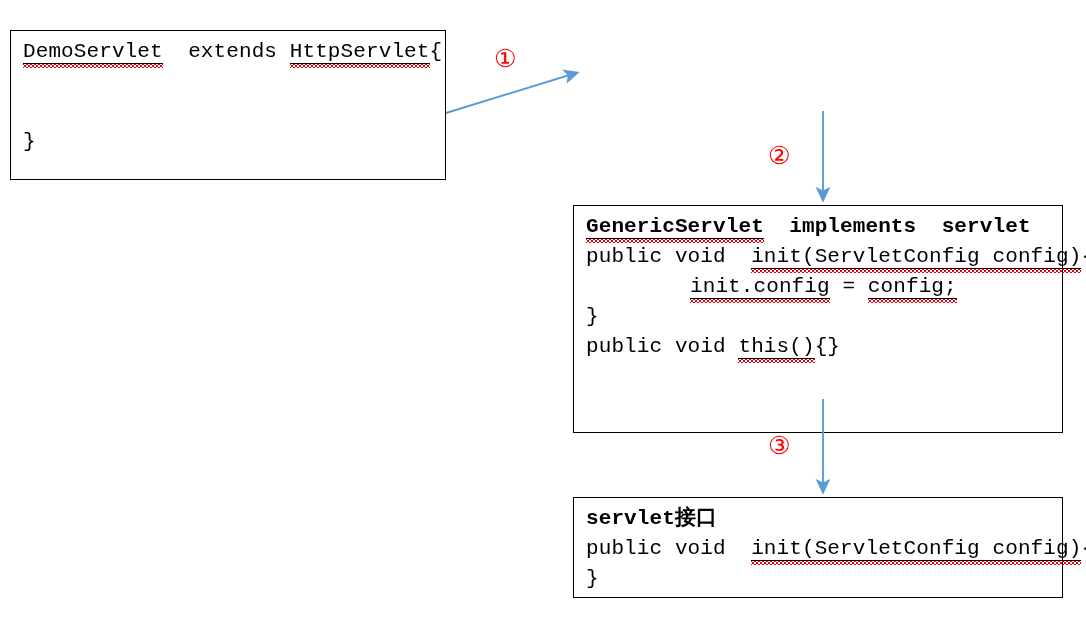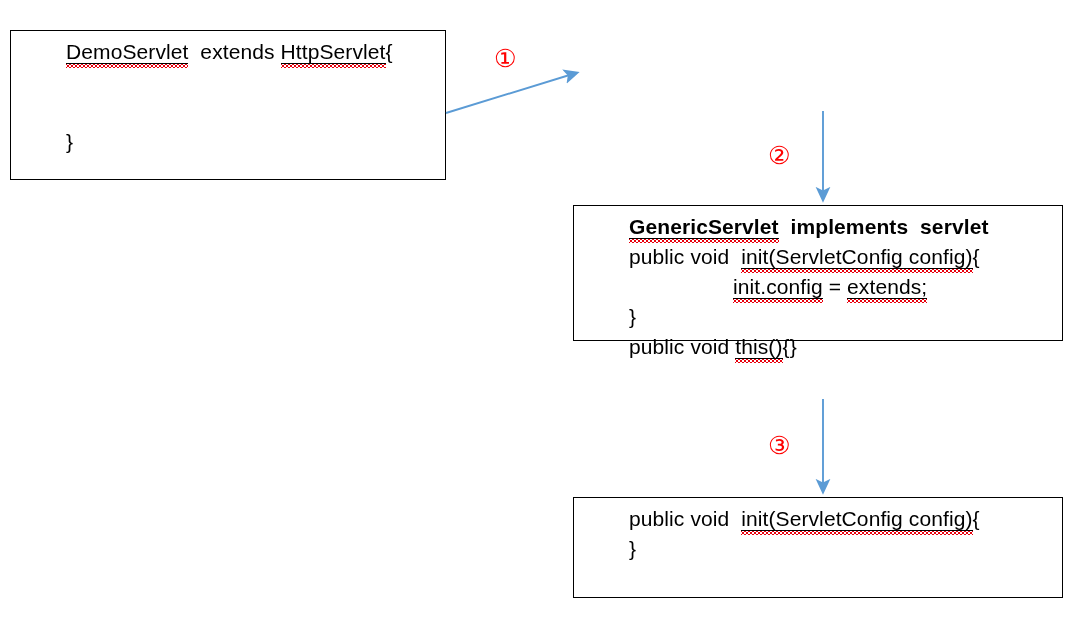--- a/index.html
+++ b/index.html
@@ -22,27 +22,26 @@
 
   
   .box {
     position: absolute;
     box-sizing: border-box;
     border: 1.6px solid #000000;
     background: #ffffff;
     padding: 6px 12px 6px 12px;
   }
   .code-line {
-    font-family: Liberation Sans, sans-serif;
+    font-family: Liberation Mono, monospace;
     font-size: 21px;
     line-height: 30px;
     white-space: pre;
     color: #000000;
     letter-spacing: 0.1px;
-    margin-left: 43px;
   }
   .code-line.bold {
     font-weight: bold;
   }
   .code-line.indent {
     padding-left: 104px;
   }
 
   
   .u {
@@ -90,29 +89,30 @@
 <div class="canvas">
 
   <div class="box" id="box-demo-servlet" style="left:10px; top:30px; width:436px; height:150px;">
       <div class="code-line"><span class="u">DemoServlet</span><span>  extends </span><span class="u">HttpServlet</span><span>{</span></div>
       <div class="code-line"><span> </span></div>
       <div class="code-line"><span> </span></div>
       <div class="code-line"><span>}</span></div>
     </div>
 
 
-  <div class="box" id="box-generic-servlet" style="left:573px; top:205px; width:490px; height:136px;">
+  <div class="box" id="box-generic-servlet" style="left:573px; top:205px; width:490px; height:228px;">
       <div class="code-line bold"><span class="u">GenericServlet</span><span>  implements  servlet</span></div>
       <div class="code-line"><span>public void  </span><span class="u">init(ServletConfig config)</span><span>{</span></div>
-      <div class="code-line indent"><span class="u">init.config</span><span> = </span><span class="u">extends;</span></div>
+      <div class="code-line indent"><span class="u">init.config</span><span> = </span><span class="u">config;</span></div>
       <div class="code-line"><span>}</span></div>
       <div class="code-line"><span>public void </span><span class="u">this()</span><span>{}</span></div>
     </div>
 
   <div class="box" id="box-servlet-interface" style="left:573px; top:497px; width:490px; height:101px;">
+      <div class="code-line bold"><span>servlet接口</span></div>
       <div class="code-line"><span>public void  </span><span class="u">init(ServletConfig config)</span><span>{</span></div>
       <div class="code-line"><span>}</span></div>
     </div>
 
   <div class="step-num" id="step-1" style="left:494px; top:46px;">①</div>
   <div class="step-num" id="step-2" style="left:768px; top:143px;">②</div>
   <div class="step-num" id="step-3" style="left:768px; top:433px;">③</div>
 
   <svg class="arrows" viewBox="0 0 1086 624">
     <defs>

